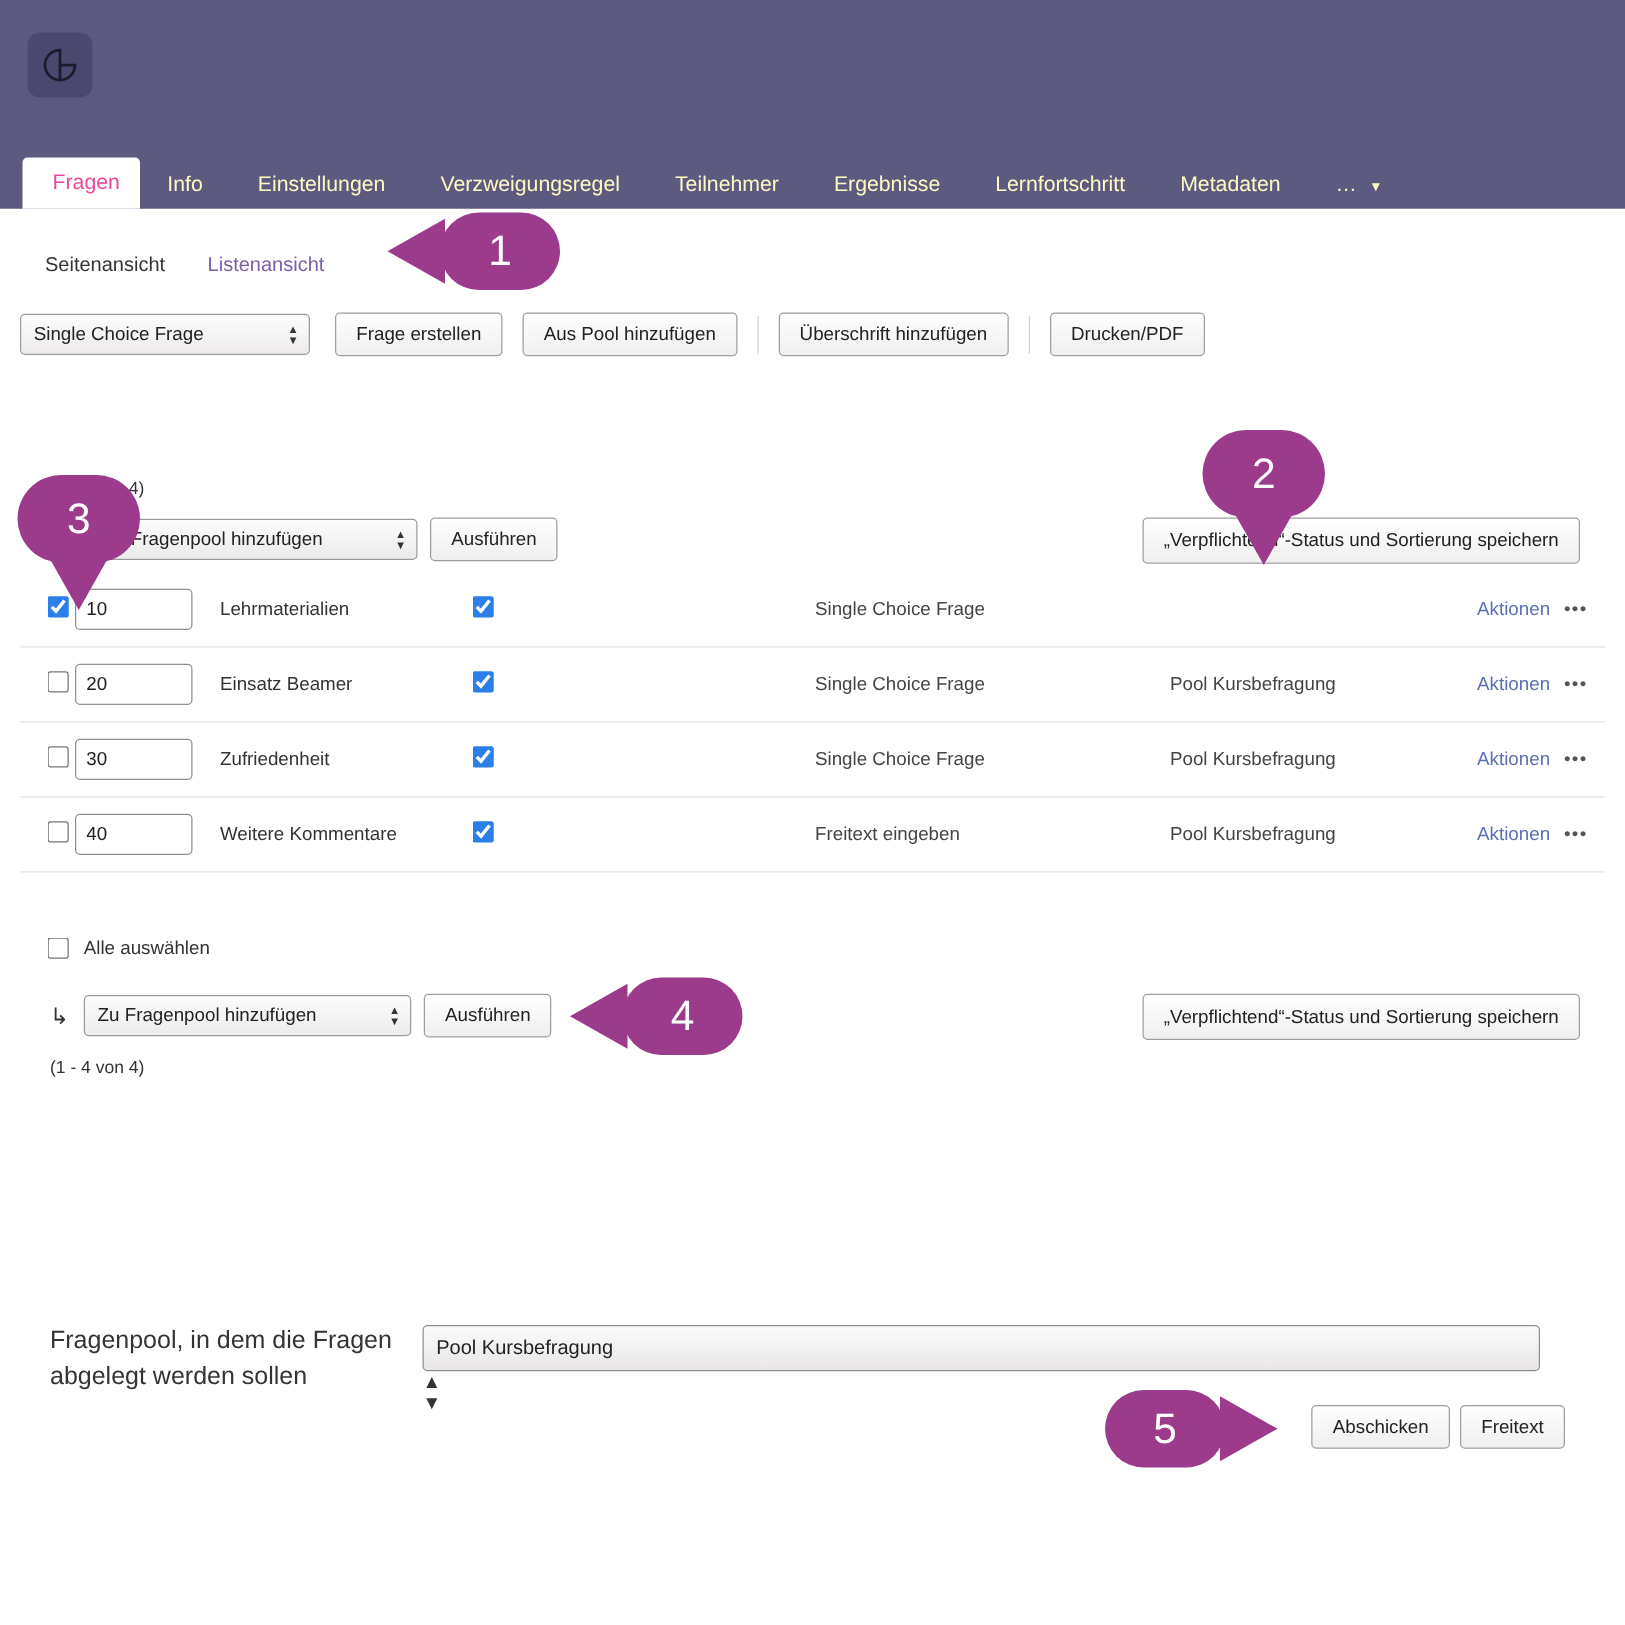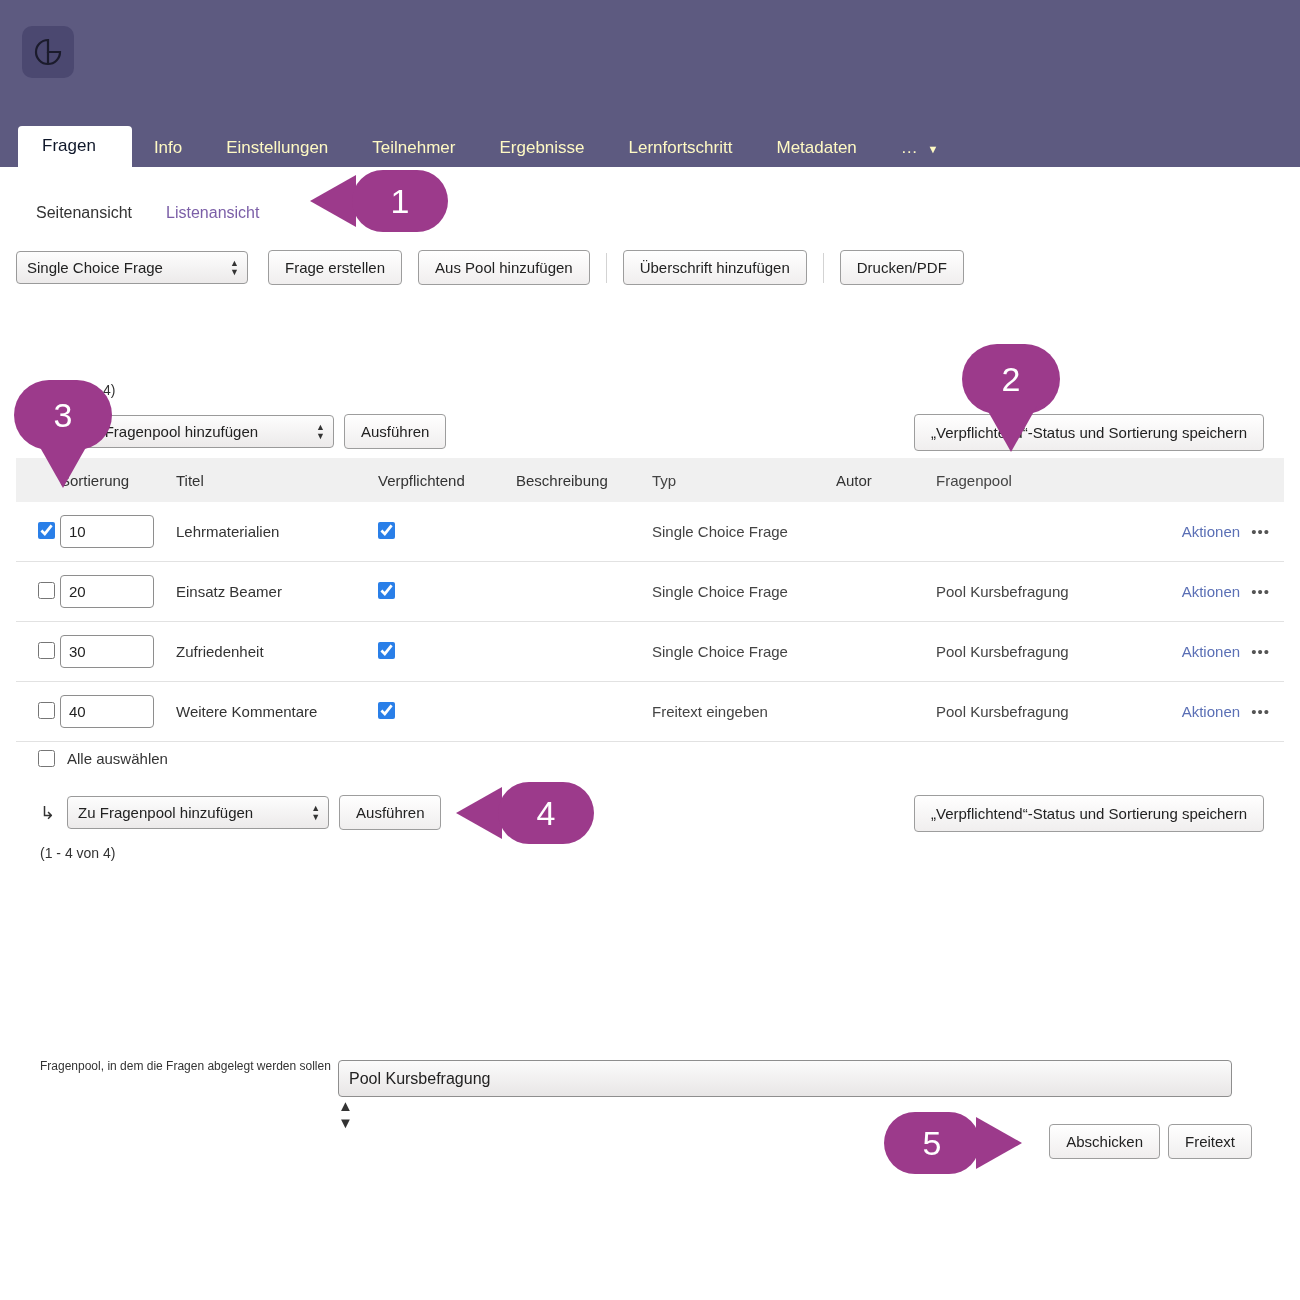--- a/index.html
+++ b/index.html
@@ -61,23 +61,23 @@
   .tab {
     color: #fef9c3;
     font-size: 17px;
     padding: 9px 22px 11px 22px;
     line-height: 1;
     white-space: nowrap;
     cursor: pointer;
   }
   .tab.active {
     background: #ffffff;
-    color: #0f172a;
+    color: #ec4899;
     border-radius: 4px 4px 0 0;
-    padding: 11px 36px 13px 24px;
+    padding: 11px 16px 13px 24px;
   }
   .tab.more { font-size: 17px; padding-right: 10px;}
 
   
   .subnav {
     position: absolute;
     top: 172px;
     left: 36px;
     display: flex;
     gap: 34px;
@@ -258,21 +258,21 @@
     left: 40px;
     font-size: 14px;
   }
 
   
   .form-label {
     position: absolute;
     top: 1058px;
     left: 40px;
     width: 300px;
-    font-size: 12px;
+    font-size: 20px;
     line-height: 1.45;
     color: #333;
   }
   .form-select-wrap {
     position: absolute;
     top: 1060px;
     left: 338px;
     width: 894px;
   }
   select.wide {
@@ -347,20 +347,21 @@
       </svg>
     </span>
   </div>
 </div>
 
 <div class="tabbar">
   <div class="tabs">
     <div class="tab active">Fragen</div>
     <div class="tab">Info</div>
     <div class="tab">Einstellungen</div>
+    <div class="tab">Verzweigungsregel</div>
     <div class="tab">Teilnehmer</div>
     <div class="tab">Ergebnisse</div>
     <div class="tab">Lernfortschritt</div>
     <div class="tab">Metadaten</div>
     <div class="tab more">
       <span>…</span>
       <span style="font-size:11px;margin-left:5px;">▼</span>
     </div>
   </div>
 </div>
@@ -396,31 +397,20 @@
     </select>
     <span class="arrows">▲<br>▼</span>
   </div>
   <button class="btn">Ausführen</button>
 </div>
 <div class="save-btn-top">
   <button class="save-btn">„Verpflichtend“-Status und Sortierung speichern</button>
 </div>
 
 <div class="table">
-  <div class="thead">
-    <div class="c-check"></div>
-    <div class="c-sort">Sortierung</div>
-    <div class="c-title">Titel</div>
-    <div class="c-req">Verpflichtend</div>
-    <div class="c-desc">Beschreibung</div>
-    <div class="c-typ">Typ</div>
-    <div class="c-autor">Autor</div>
-    <div class="c-pool">Fragenpool</div>
-    <div class="c-act"></div>
-  </div>
 
   <div class="row">
     <div class="c-check">
       <input type="checkbox" checked="" style="">
     </div>
     <div class="c-sort">
       <input class="sortnum" type="text" value="10" style="">
     </div>
     <div class="c-title">Lehrmaterialien</div>
     <div class="c-req">

